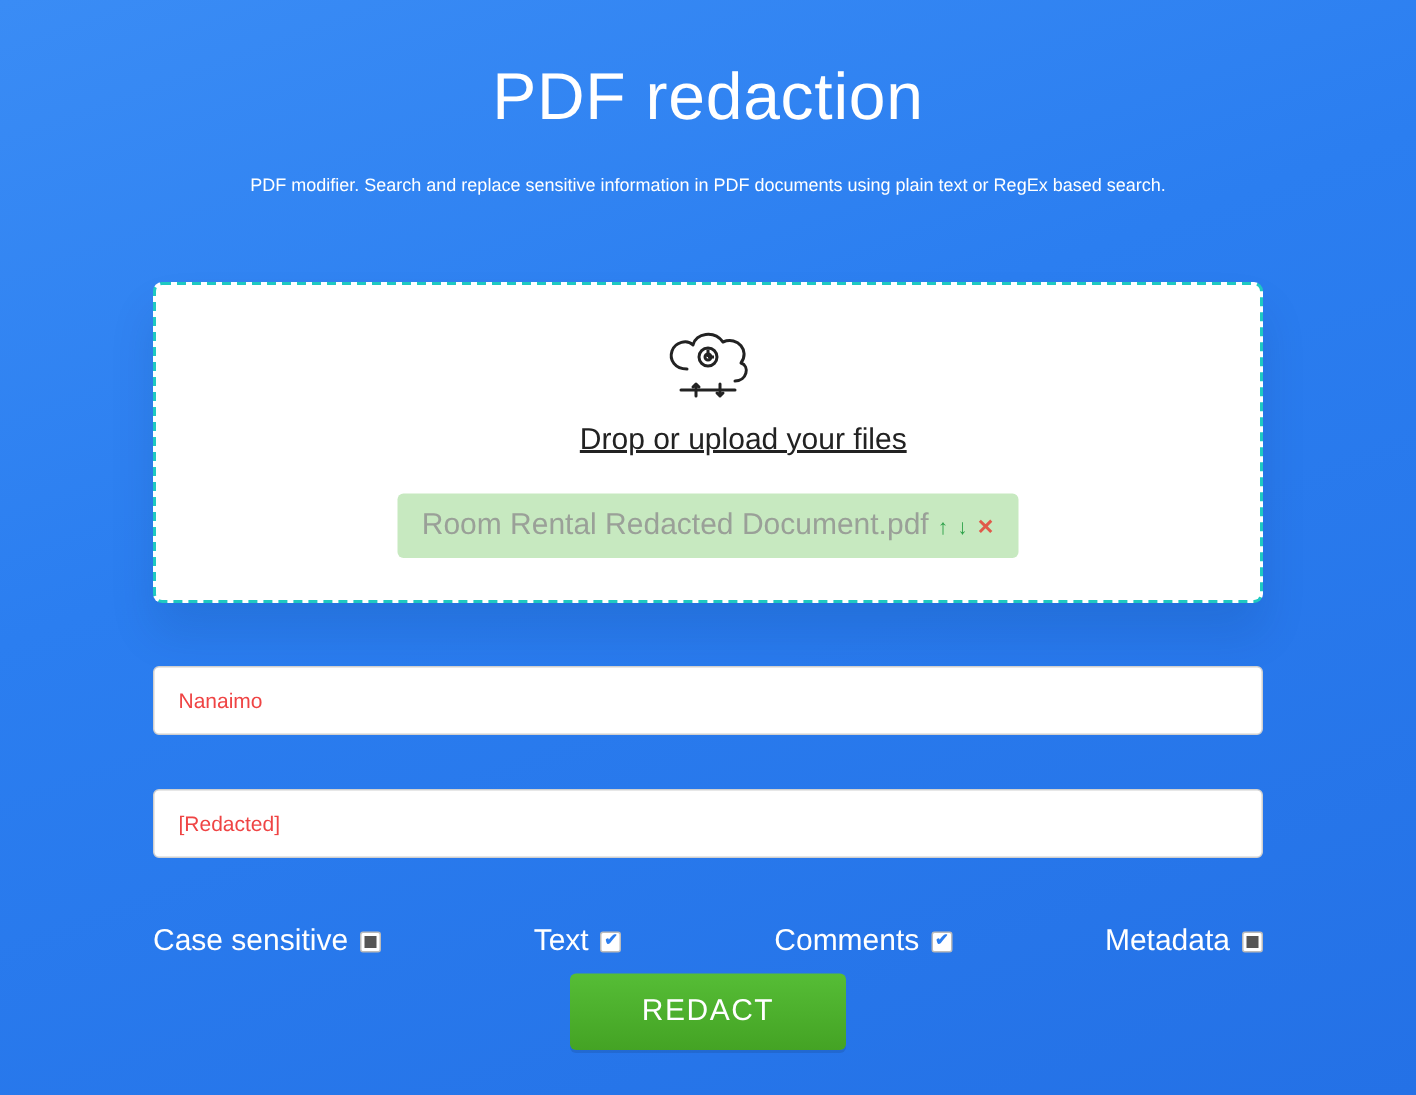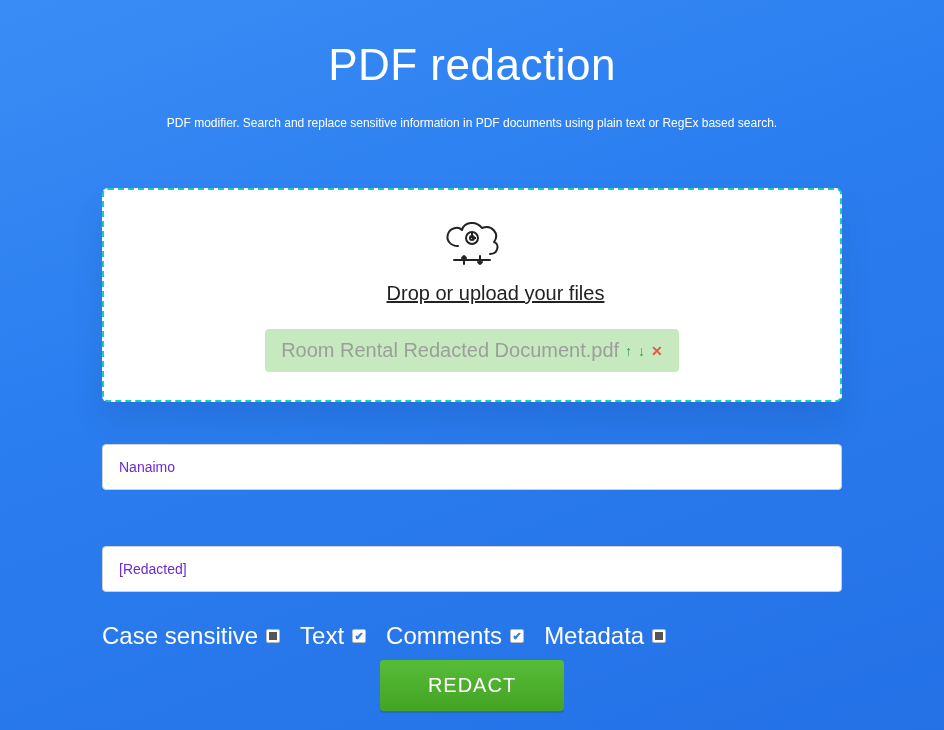--- a/index.html
+++ b/index.html
@@ -57,33 +57,33 @@
   .up-i { color: #2ea24a; }
   .down-i { color: #2ea24a; }
   .remove-i { color: #e05a4a; }
   .field {
     width: 100%;
     background: #fff;
     border: 1px solid #d0d0d0;
     border-radius: 4px;
     padding: 14px 16px;
     font-size: 14px;
-    color: #6d28d9;
+    color: #ef4444;
     text-align: left;
     margin-top: 42px;
     outline: none;
   }
-  .field + .field { margin-top: 56px; }
+  .field + .field { margin-top: 36px; }
   .options {
     display: flex;
-    justify-content: flex-start;
+    justify-content: space-between;
     align-items: center;
     gap: 20px;
-    margin-top: 30px;
-    font-size: 24px;
+    margin-top: 44px;
+    font-size: 20px;
   }
   .opt { display: inline-flex; align-items: center; gap: 8px; cursor: pointer; }
   .chk {
     width: 14px;
     height: 14px;
     background: #fff;
     border: 1px solid #bbb;
     border-radius: 2px;
     display: inline-flex;
     align-items: center;

